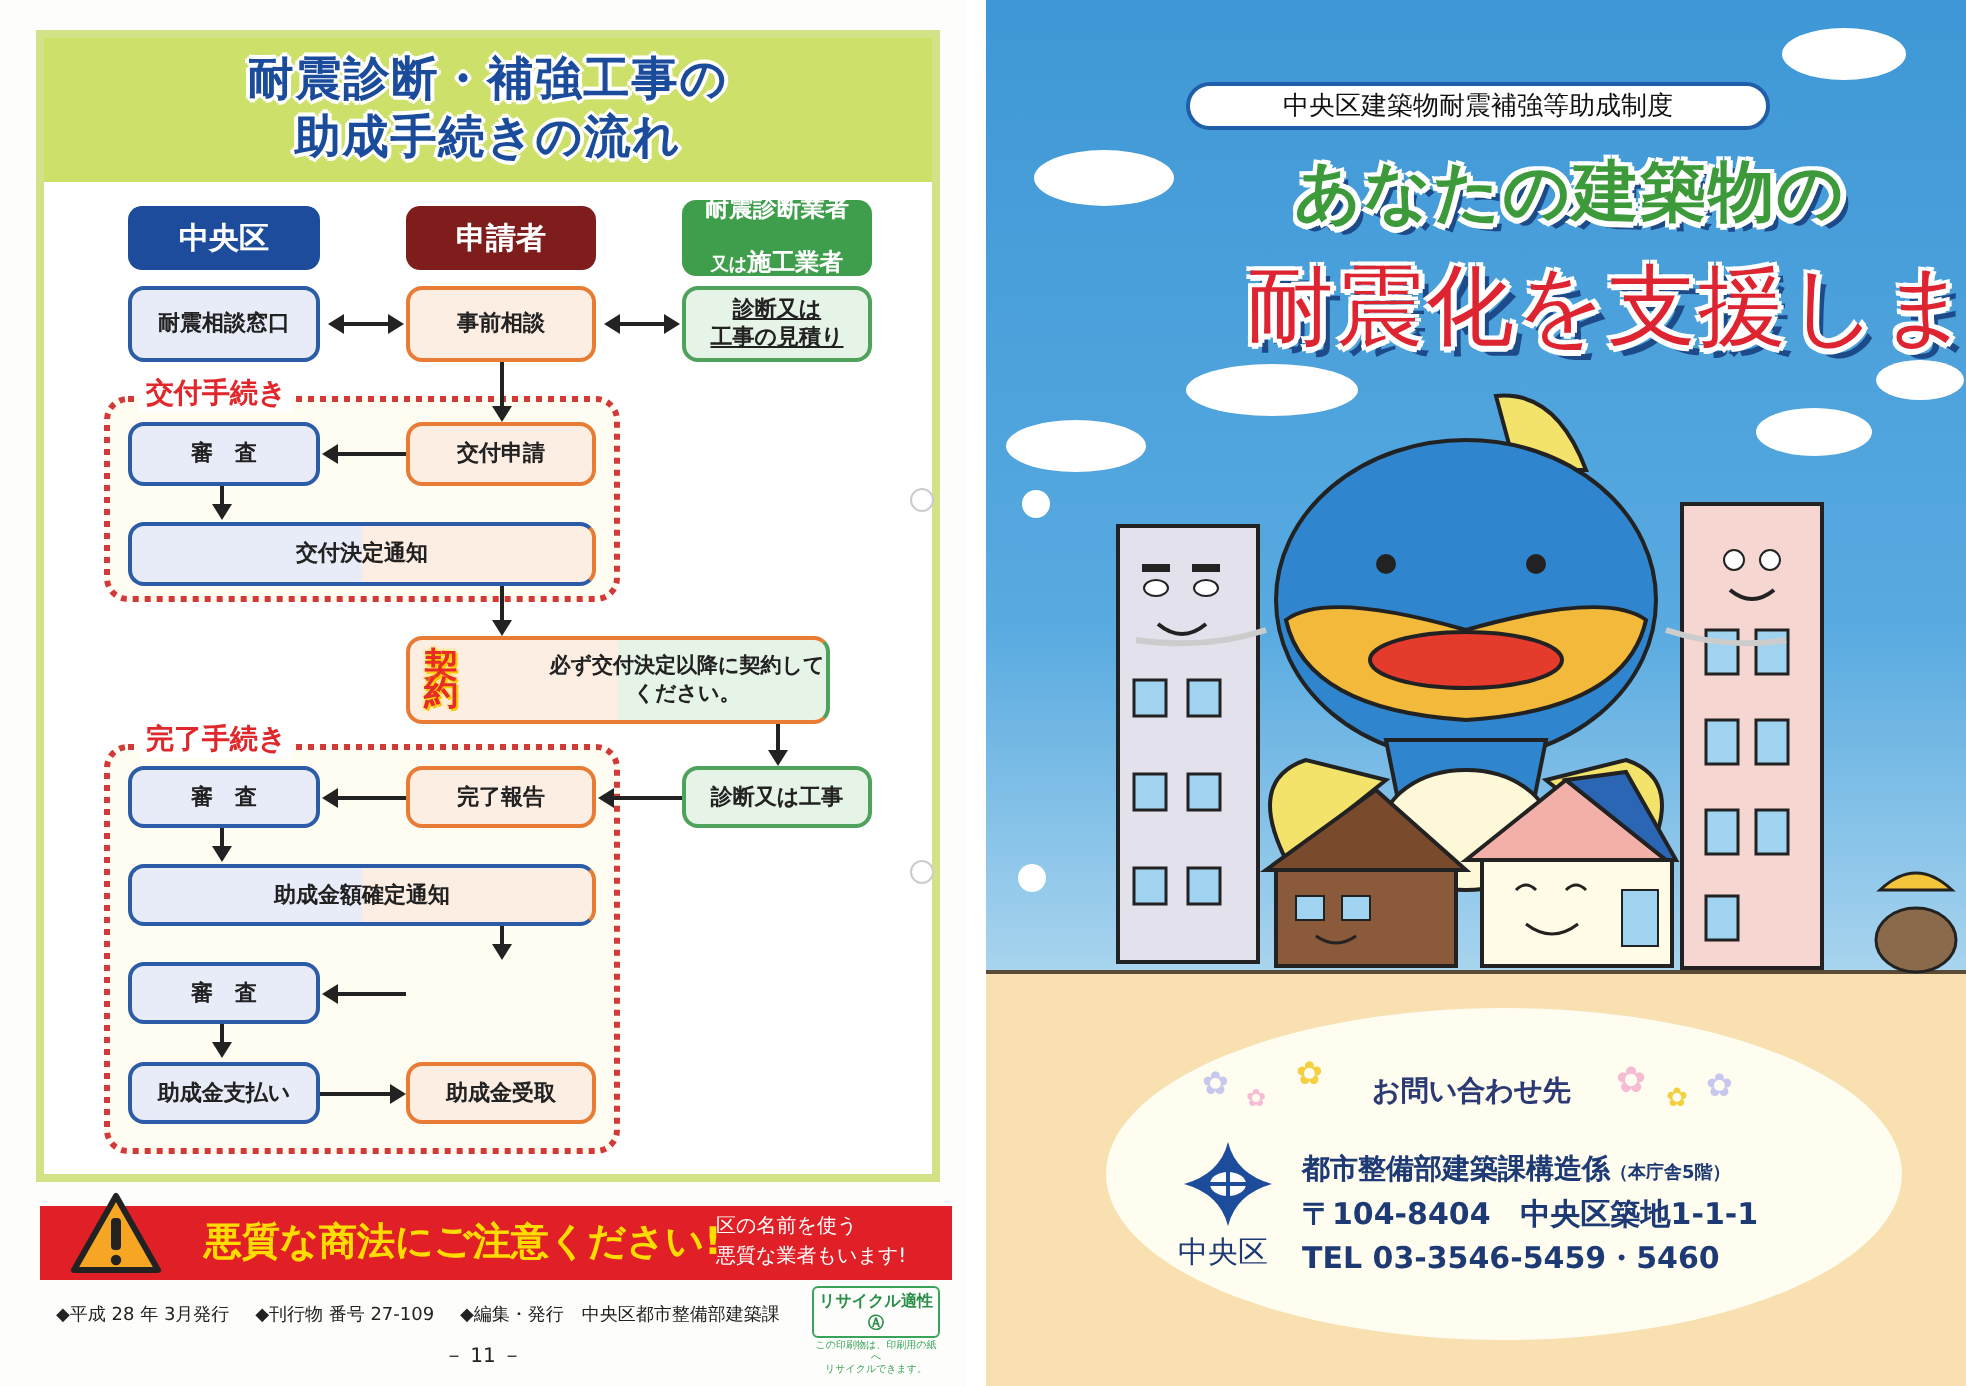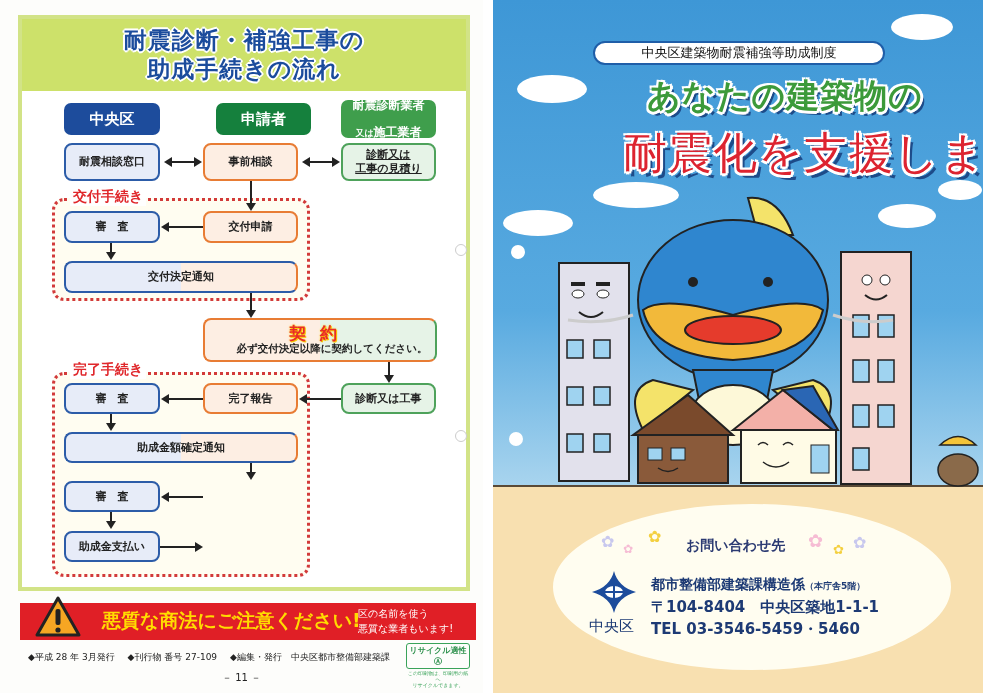--- a/index.html
+++ b/index.html
@@ -8,21 +8,21 @@
 
   
   .left-page { position: absolute; left: 0; top: 0; width: 483px; height: 693px; background: #fdfdfb; }
   .frame { position: absolute; left: 18px; top: 15px; width: 452px; height: 576px; border: 4px solid #d2e387; background: #ffffff; }
   .frame-header { position: absolute; left: 0; top: 0; width: 100%; height: 72px; background: #cde16a; display: flex; flex-direction: column; align-items: center; justify-content: center; }
   .frame-header .t { color: #1b4c9c; font-weight: bold; font-size: 23px; line-height: 29px; letter-spacing: 1px; text-shadow: 2px 0 #fff, -2px 0 #fff, 0 2px #fff, 0 -2px #fff, 1px 1px #fff, -1px -1px #fff, 1px -1px #fff, -1px 1px #fff; }
 
   .box { position: absolute; border-radius: 8px; display: flex; align-items: center; justify-content: center; font-weight: bold; font-size: 11px; color: #222; text-align: center; line-height: 14px; }
   .hdr { color: #fff; font-size: 15px; border-radius: 7px; }
   .hdr-blue { background: #1d4c9c; }
-  .hdr-orange { background: #15803d; margin-left: 13px; }
+  .hdr-orange { background: #7f1d1d; }
   .hdr-green { background: #3f9e4c; font-size: 12px; line-height: 15px; flex-direction: column; gap: 12px; }
   .hdr-green small { font-size: 9px; }
   .b-blue { background: #e7ecf8; border: 2px solid #2c5ca8; }
   .b-orange { background: #fdeee3; border: 2px solid #e87c34; }
   .b-green { background: #e6f3e7; border: 2px solid #4ea25b; }
   .b-split-bo { border: 2px solid #2c5ca8; border-right-color: #e87c34; background: linear-gradient(to right, #e7ecf8 50%, #fdeee3 50%); }
   .b-split-og { border: 2px solid #e87c34; border-right-color: #4ea25b; background: linear-gradient(to right, #fdeee3 50%, #e6f3e7 50%); }
 
   .dotted { position: absolute; border: 3px dotted #d23a3a; border-radius: 12px; background: #fffdf1; }
   .dotted-label { position: absolute; color: #e0272b; font-weight: bold; font-size: 14px; background: #fff; padding: 0 3px; text-shadow: 1px 1px #fff; }
@@ -111,21 +111,21 @@
   <div class="box b-blue" style="left:64px;top:211px;width:96px;height:32px;">審　査</div>
   <div class="box b-orange" style="left:203px;top:211px;width:95px;height:32px;">交付申請</div>
   <div class="arrow-h" style="left:168px;top:226px;width:35px;"></div>
   <div class="head-l" style="left:161px;top:222px;"></div>
   <div class="arrow-v" style="left:110px;top:243px;height:10px;"></div>
   <div class="head-d" style="left:106px;top:252px;"></div>
   <div class="box b-split-bo" style="left:64px;top:261px;width:234px;height:32px;">交付決定通知</div>
 
   <div class="arrow-v" style="left:250px;top:293px;height:18px;"></div>
   <div class="head-d" style="left:246px;top:310px;"></div>
-  <div class="box b-split-og" style="left:203px;top:318px;width:234px;height:44px;flex-direction:column;">
+  <div class="box b-split-og" style="left:203px;top:318px;width:212px;height:44px;flex-direction:row;">
     <span class="keiyaku-title">契約</span>
     <span style="font-size:10.5px;margin-left:24px;">必ず交付決定以降に契約してください。</span>
   </div>
   <div class="arrow-v" style="left:388px;top:362px;height:14px;"></div>
   <div class="head-d" style="left:384px;top:375px;"></div>
 
   <div class="dotted" style="left:52px;top:372px;width:258px;height:205px;"></div>
   <div class="dotted-label" style="left:70px;top:361px;">完了手続き</div>
 
   <div class="box b-green" style="left:341px;top:383px;width:95px;height:31px;">診断又は工事</div>
@@ -142,20 +142,21 @@
 
   <div class="arrow-v" style="left:250px;top:463px;height:10px;"></div>
   <div class="head-d" style="left:246px;top:472px;"></div>
   <div class="box b-blue" style="left:64px;top:481px;width:96px;height:31px;">審　査</div>
   <div class="arrow-h" style="left:168px;top:496px;width:35px;"></div>
   <div class="head-l" style="left:161px;top:492px;"></div>
 
   <div class="arrow-v" style="left:110px;top:512px;height:10px;"></div>
   <div class="head-d" style="left:106px;top:521px;"></div>
   <div class="box b-blue" style="left:64px;top:531px;width:96px;height:31px;">助成金支払い</div>
+  <div class="box b-orange" style="left:203px;top:531px;width:95px;height:31px;">助成金受取</div>
   <div class="arrow-h" style="left:160px;top:546px;width:35px;"></div>
   <div class="head-r" style="left:195px;top:542px;"></div>
 
   <div class="warning-banner">
     <svg class="warn-tri" viewBox="0 0 48 44">
       <path d="M24 3 L45 40 L3 40 Z" fill="#f6a623" stroke="#222" stroke-width="3" stroke-linejoin="round"></path>
       <rect x="21.5" y="14" width="5" height="16" rx="2" fill="#222"></rect>
       <circle cx="24" cy="35" r="2.6" fill="#222"></circle>
     </svg>
     <div class="warn-text">悪質な商法にご注意ください!</div>

